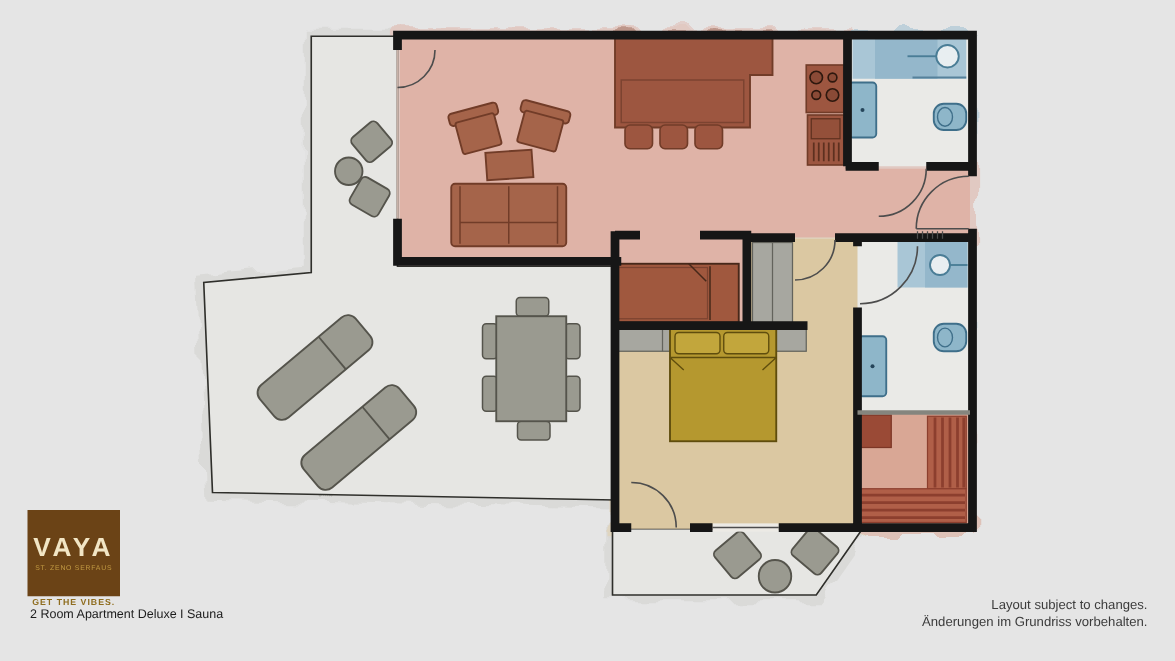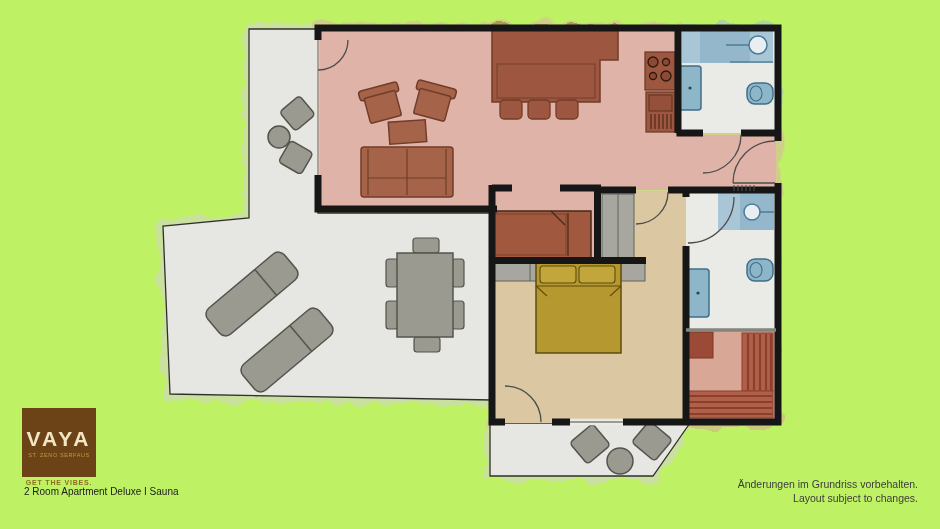--- a/index.html
+++ b/index.html
@@ -1,17 +1,17 @@
 <!DOCTYPE html>
 <html><head>
 <meta charset="utf-8">
 <style>
   html,body{margin:0;padding:0;background:#fff;}
   .stage{
-    position:relative;width:940px;height:529px;background:#bef264;overflow:hidden;
+    position:relative;width:940px;height:529px;background:#e5e5e5;overflow:hidden;
     font-family:"Liberation Sans", sans-serif;
   }
   .plan-svg{position:absolute;left:0;top:0;}
   .logo-square{
     position:absolute;left:22px;top:408px;width:74px;height:69px;background:#6b4316;
     display:flex;flex-direction:column;align-items:center;justify-content:center;
   }
   .logo-vaya{color:#f2e6c5;font-size:21px;font-weight:bold;letter-spacing:3px;line-height:1;}
   .logo-sub{color:#c39b43;font-size:5.5px;letter-spacing:.6px;margin-top:3px;white-space:nowrap;}
   .tagline{
@@ -217,16 +217,16 @@
     </g>
   </svg>
 
   <div class="logo-square">
     <div class="logo-vaya">VAYA</div>
     <div class="logo-sub">ST. ZENO SERFAUS</div>
   </div>
   <div class="tagline">GET THE VIBES.</div>
   <div class="caption">2 Room Apartment Deluxe I Sauna</div>
   <div class="disclaimer">
+    <div>Layout subject to changes.</div>
     <div>Änderungen im Grundriss vorbehalten.</div>
-    <div>Layout subject to changes.</div>
   </div>
 </div>
 
 </body></html>

